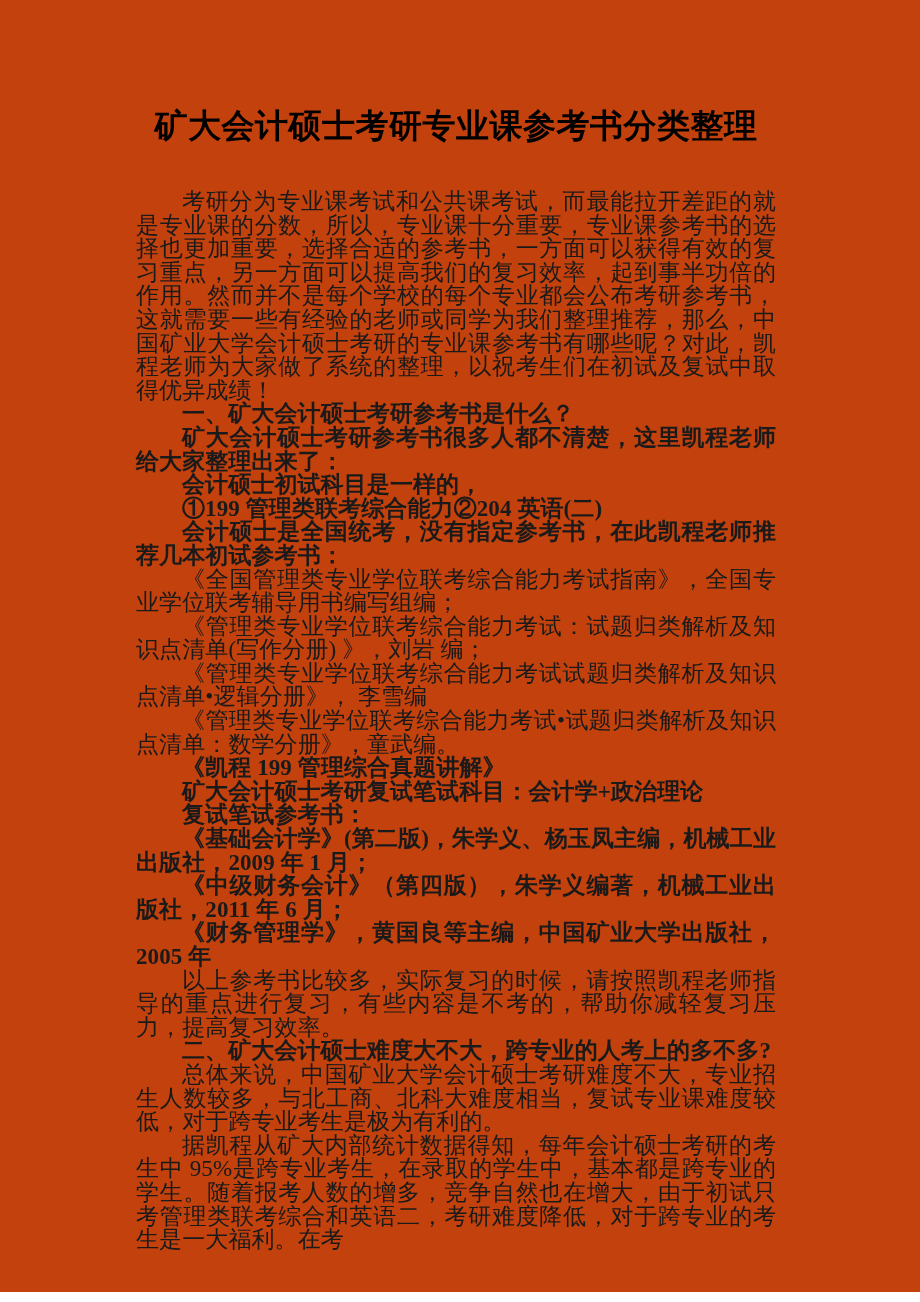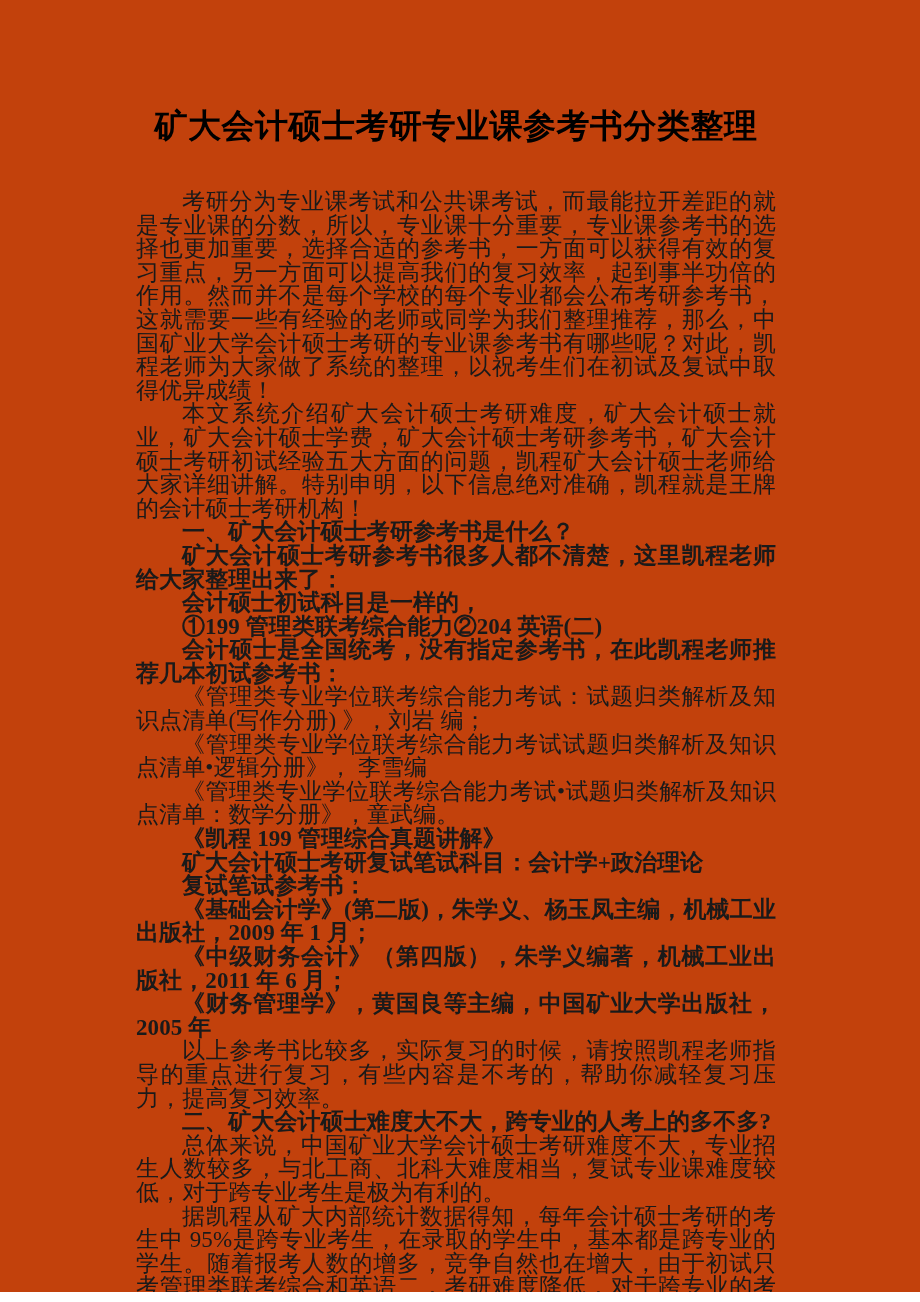--- a/index.html
+++ b/index.html
@@ -66,32 +66,32 @@
 
 <div class="page">
   <div class="content">
 
     <h1 class="doc-title">矿大会计硕士考研专业课参考书分类整理</h1>
 
     <div class="body-block">
 
       <p class="para">考研分为专业课考试和公共课考试，而最能拉开差距的就是专业课的分数，所以，专业课十分重要，专业课参考书的选择也更加重要，选择合适的参考书，一方面可以获得有效的复习重点，另一方面可以提高我们的复习效率，起到事半功倍的作用。然而并不是每个学校的每个专业都会公布考研参考书，这就需要一些有经验的老师或同学为我们整理推荐，那么，中国矿业大学会计硕士考研的专业课参考书有哪些呢？对此，凯程老师为大家做了系统的整理，以祝考生们在初试及复试中取得优异成绩！</p>
 
-      <p class="para">本文系统介绍矿大会计硕士考研难度，矿大会计硕士就业，矿大会计硕士学费，矿大会计硕士考研参考书，矿大会计硕士考研初试经验五大方面的问题，凯程矿大会计硕士老师给大家详细讲解。特别申明，以下信息绝对准确，凯程就是王牌的会计硕士考研机构！</p>
 
       <p class="line-indent">一、矿大会计硕士考研参考书是什么？</p>
 
       <p class="line-indent">矿大会计硕士考研参考书很多人都不清楚，这里凯程老师给大家整理出来了：</p>
 
       <p class="line-indent">会计硕士初试科目是一样的，</p>
 
       <p class="line-indent">①199 管理类联考综合能力②204 英语(二)</p>
 
       <p class="line-indent">会计硕士是全国统考，没有指定参考书，在此凯程老师推荐几本初试参考书：</p>
 
+      <p class="para">《全国管理类专业学位联考综合能力考试指南》，全国专业学位联考辅导用书编写组编；</p>
 
       <p class="para">《管理类专业学位联考综合能力考试：试题归类解析及知识点清单(写作分册) 》，刘岩 编；</p>
 
       <p class="para">《管理类专业学位联考综合能力考试试题归类解析及知识点清单•逻辑分册》，  李雪编</p>
 
       <p class="para">《管理类专业学位联考综合能力考试•试题归类解析及知识点清单：数学分册》，童武编。</p>
 
 
       <p class="line-indent">《凯程 199 管理综合真题讲解》</p>
 

